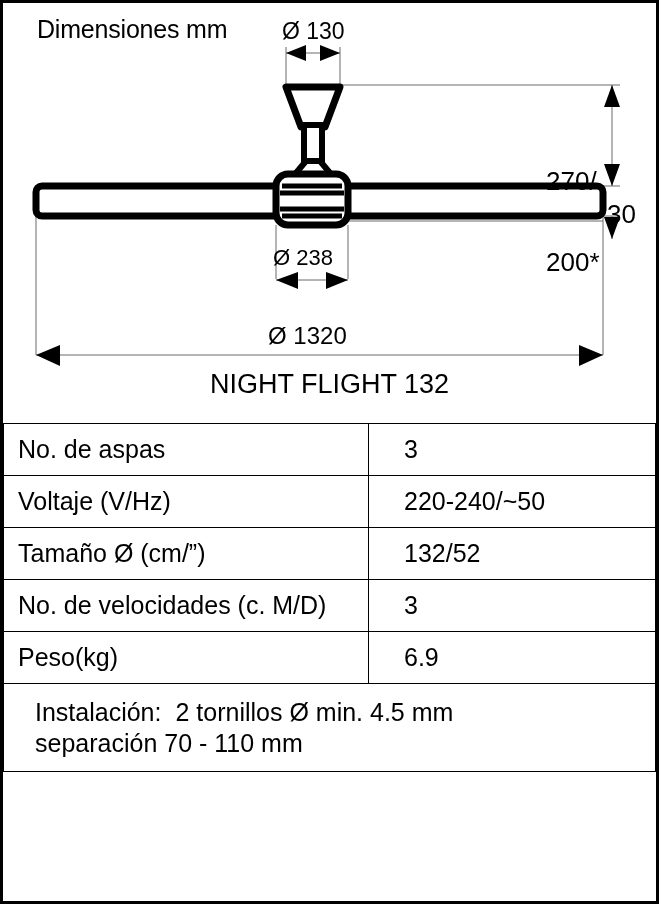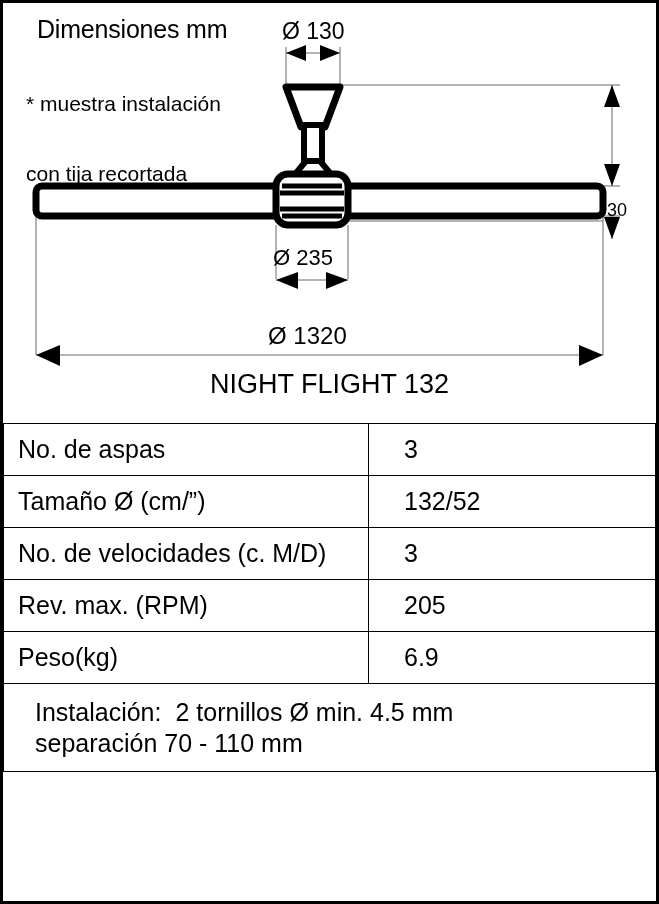--- a/index.html
+++ b/index.html
@@ -53,21 +53,21 @@
   }
   #title-note {
     font-size: 21px;
     line-height: 1.12;
     padding-left: 1px;
     margin-top: 1px;
   }
 
   #lbl-d130 { left: 279px; top: 8px;  font-size: 23px; margin-top: 8px; }
   #lbl-270  { left: 543px; top: 110px; font-size: 26px; text-align: left; }
-  #lbl-30   { left: 604px; top: 198px; font-size: 18px; }
+  #lbl-30   { left: 604px; top: 198px; font-size: 26px; }
   #lbl-d185 { left: 270px; top: 243px; font-size: 22px; }
   #lbl-d1320{ left: 265px; top: 320px; font-size: 24px; }
   #lbl-model{ left: 0px;   top: 367px; width: 653px; text-align: center; font-size: 27px; }
 
   
   #spec-table {
     position: absolute;
     left: 0;
     top: 420px;
     width: 653px;
@@ -171,55 +171,55 @@
 
       <line x1="277" y1="190" x2="341" y2="190" stroke="#000" stroke-width="5"></line>
       <line x1="277" y1="206" x2="341" y2="206" stroke="#000" stroke-width="5"></line>
 
       <line x1="279" y1="183" x2="339" y2="183" stroke="#000" stroke-width="5"></line>
       <line x1="279" y1="213" x2="339" y2="213" stroke="#000" stroke-width="5"></line>
     </svg>
 
     <div id="title-block">
       <div id="title-main" class="dim-text" style="position:static;">Dimensiones mm</div>
-      <div id="title-note" class="dim-text" style="position:static;">
-        <div>* muestra instalación</div>
-        <div>con tija recortada</div>
-      </div>
     </div>
 
     <div id="lbl-d130" class="dim-text">Ø 130</div>
 
+    <div id="lbl-270" class="dim-text">
+      <div>270/</div>
+      <div>200*</div>
+    </div>
 
     <div id="lbl-30" class="dim-text">30</div>
 
-    <div id="lbl-d185" class="dim-text">Ø 235</div>
+    <div id="lbl-d185" class="dim-text">Ø 238</div>
 
     <div id="lbl-d1320" class="dim-text">Ø 1320</div>
 
     <div id="lbl-model" class="dim-text">NIGHT FLIGHT 132</div>
   </div>
 
   <table id="spec-table">
     <tbody>
       <tr>
         <td class="label">No. de aspas</td>
         <td class="value">3</td>
       </tr>
       <tr>
+        <td class="label">Voltaje (V/Hz)</td>
+        <td class="value">220-240/~50</td>
+      </tr>
+      <tr>
         <td class="label">Tamaño Ø (cm/”)</td>
         <td class="value">132/52</td>
       </tr>
       <tr>
         <td class="label small-label">No. de velocidades (c. M/D)</td>
         <td class="value">3</td>
-      </tr>
-      <tr>
-        <td class="label">Rev. max. (RPM)</td>
-        <td class="value">205</td>
       </tr>
       <tr>
         <td class="label">Peso(kg)</td>
         <td class="value">6.9</td>
       </tr>
       <tr class="install-row">
         <td class="install-cell" colspan="2">
           <span class="install-line"><span>Instalación:</span><span class="install-gap"></span><span>2 tornillos Ø min. 4.5 mm</span></span>
           <span class="install-line">separación 70 - 110 mm</span>
         </td>

